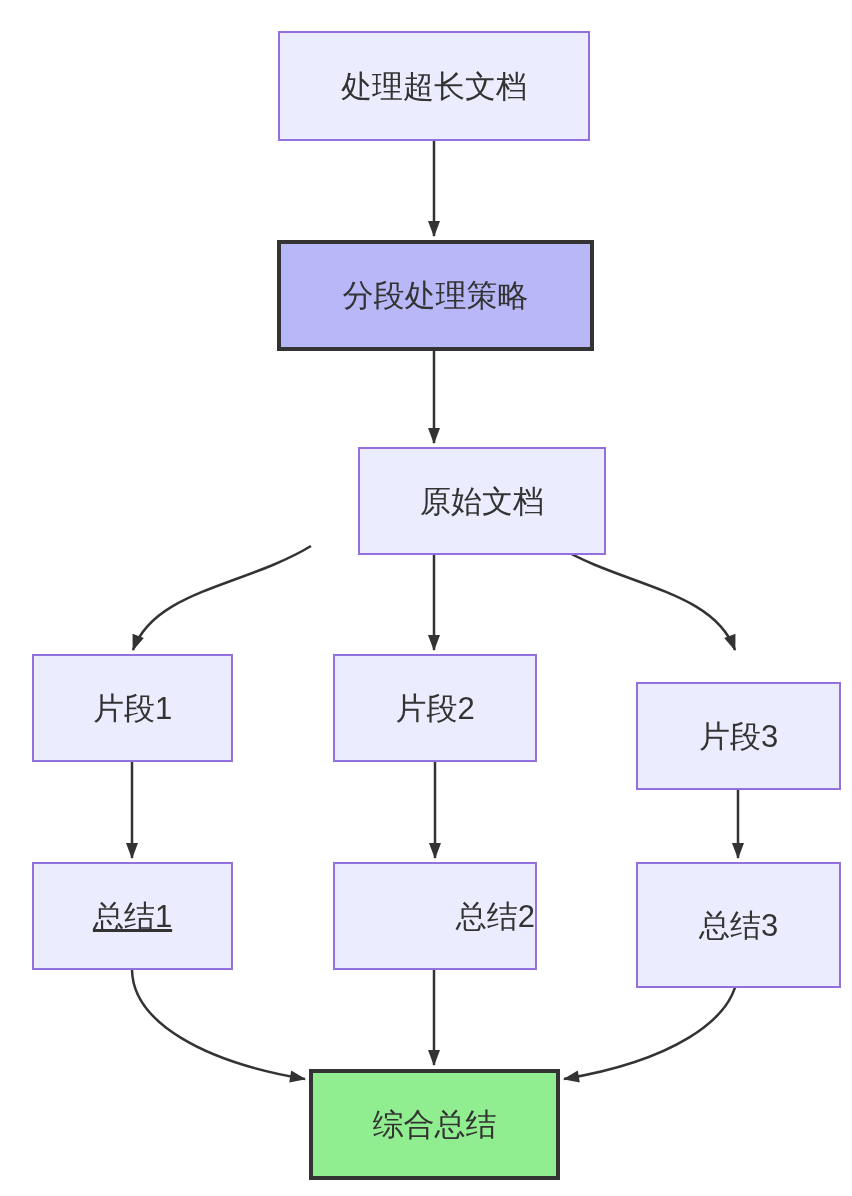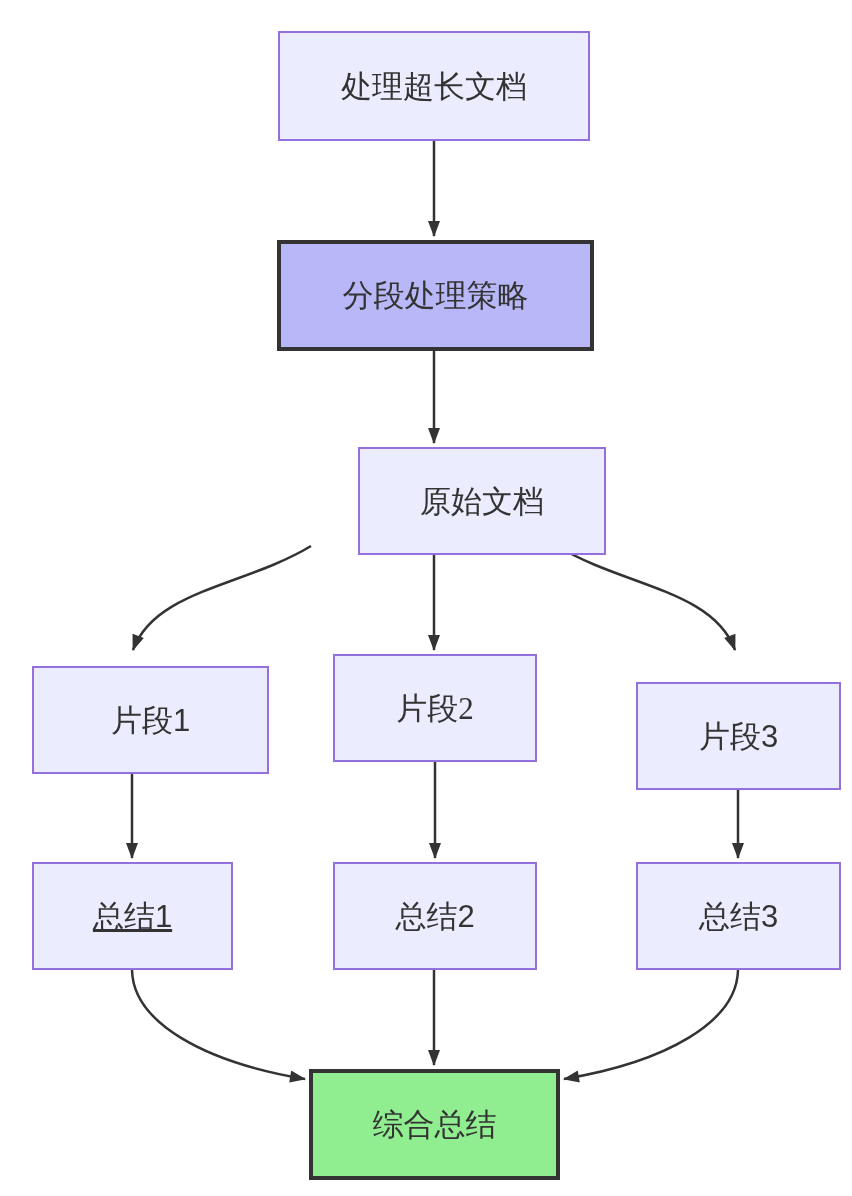--- a/index.html
+++ b/index.html
@@ -83,41 +83,41 @@
   </div>
 
   <div class="node" style="left:278px; top:31px; width:312px; height:110px;">
     <span>处理超长文档</span>
   </div>
 
   <div class="node" style="left:310px; top:447px; width:248px; height:108px;margin-left:48px;">
     <span>原始文档</span>
   </div>
 
-  <div class="node" style="left:32px; top:654px; width:237px; height:108px;margin-top:12px;">
+  <div class="node" style="left:32px; top:654px; width:201px; height:108px;">
     <span>片段1</span>
   </div>
 
-  <div class="node" style="left:333px; top:654px; width:204px; height:108px;font-family:Liberation Serif, serif;">
+  <div class="node" style="left:333px; top:654px; width:204px; height:108px;">
     <span>片段2</span>
   </div>
 
   <div class="node" style="left:636px; top:654px; width:205px; height:108px;margin-top:28px;">
     <span>片段3</span>
   </div>
 
   <div class="node" style="left:32px; top:862px; width:201px; height:108px;text-decoration:underline;">
     <span>总结1</span>
   </div>
 
-  <div class="node" style="left:333px; top:862px; width:204px; height:108px;">
+  <div class="node" style="left:333px; top:862px; width:204px; height:108px;justify-content:flex-end;">
     <span>总结2</span>
   </div>
 
-  <div class="node" style="left:636px; top:862px; width:205px; height:108px;text-align:right;">
+  <div class="node" style="left:636px; top:862px; width:205px; height:126px;text-align:right;">
     <span>总结3</span>
   </div>
 
   <div class="node result" style="left:309px; top:1069px; width:251px; height:111px;">
     <span>综合总结</span>
   </div>
 
 </div>
 
 </body></html>

